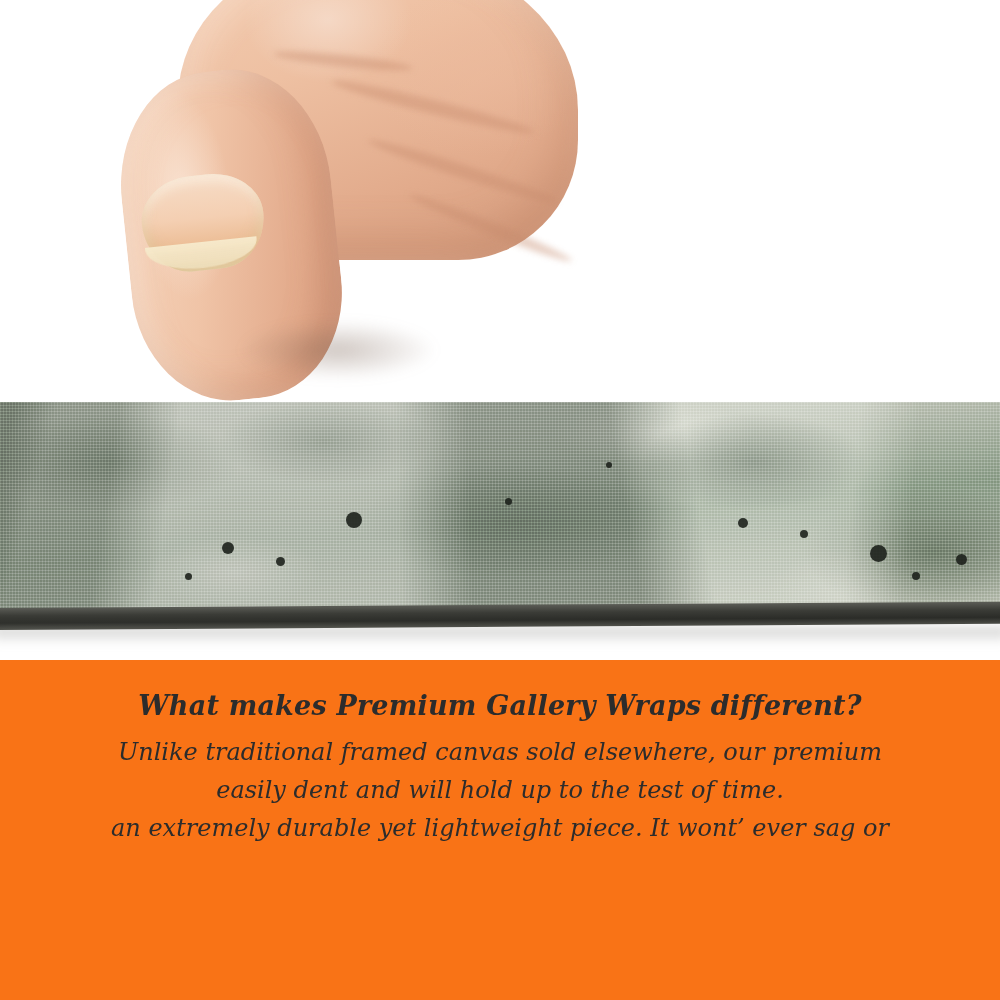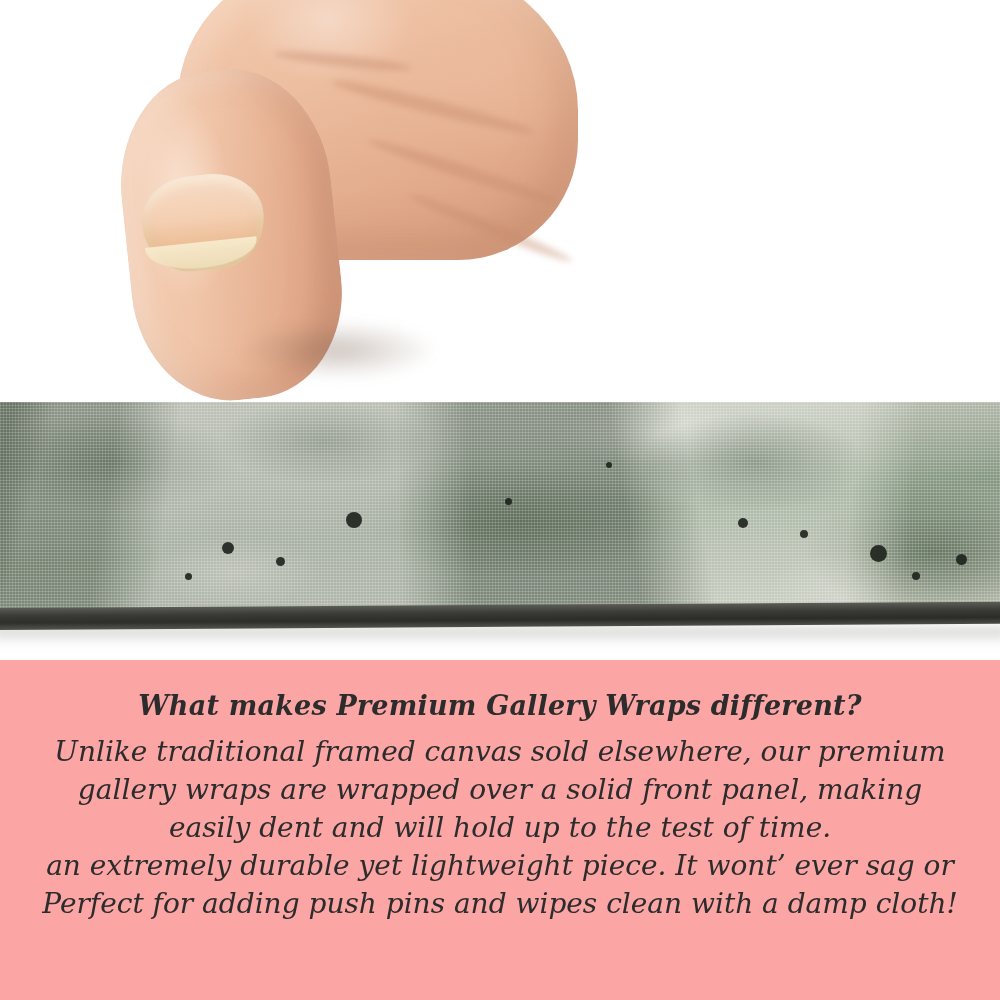--- a/index.html
+++ b/index.html
@@ -10,21 +10,21 @@
   body {
     width: 1000px;
     height: 1000px;
     overflow: hidden;
     font-family: "DejaVu Sans", sans-serif;
   }
   .page {
     position: relative;
     width: 1000px;
     height: 1000px;
-    background: #fca5a5;
+    background: #f97316;
   }
 
   
   .photo {
     position: absolute;
     left: 0;
     top: 0;
     width: 1000px;
     height: 660px;
     background: #ffffff;
@@ -195,21 +195,21 @@
     font-family: "DejaVu Serif", serif;
   }
   .caption .headline {
     font-size: 27px;
     font-style: italic;
     font-weight: 700;
     letter-spacing: 0.2px;
     margin-bottom: 12px;
   }
   .caption .line {
-    font-size: 28px;
+    font-size: 24px;
     font-style: italic;
     line-height: 38px;
   }
 </style>
 </head>
 <body>
 
 <div class="page">
 
   <div class="photo">
@@ -245,19 +245,17 @@
         <div class="speck" style="left:612px;top:60px;width:6px;height:6px;"></div>
       </div>
       <div class="slab-edge"></div>
       <div class="slab-drop"></div>
     </div>
   </div>
 
   <div class="caption">
     <div class="headline">What makes Premium Gallery Wraps different?</div>
     <div class="line">Unlike traditional framed canvas sold elsewhere, our premium</div>
-    <div class="line">gallery wraps are wrapped over a solid front panel, making</div>
     <div class="line">easily dent and will hold up to the test of time.</div>
     <div class="line">an extremely durable yet lightweight piece. It wont’ ever sag or</div>
-    <div class="line">Perfect for adding push pins and wipes clean with a damp cloth!</div>
   </div>
 
 </div>
 
 </body></html>

